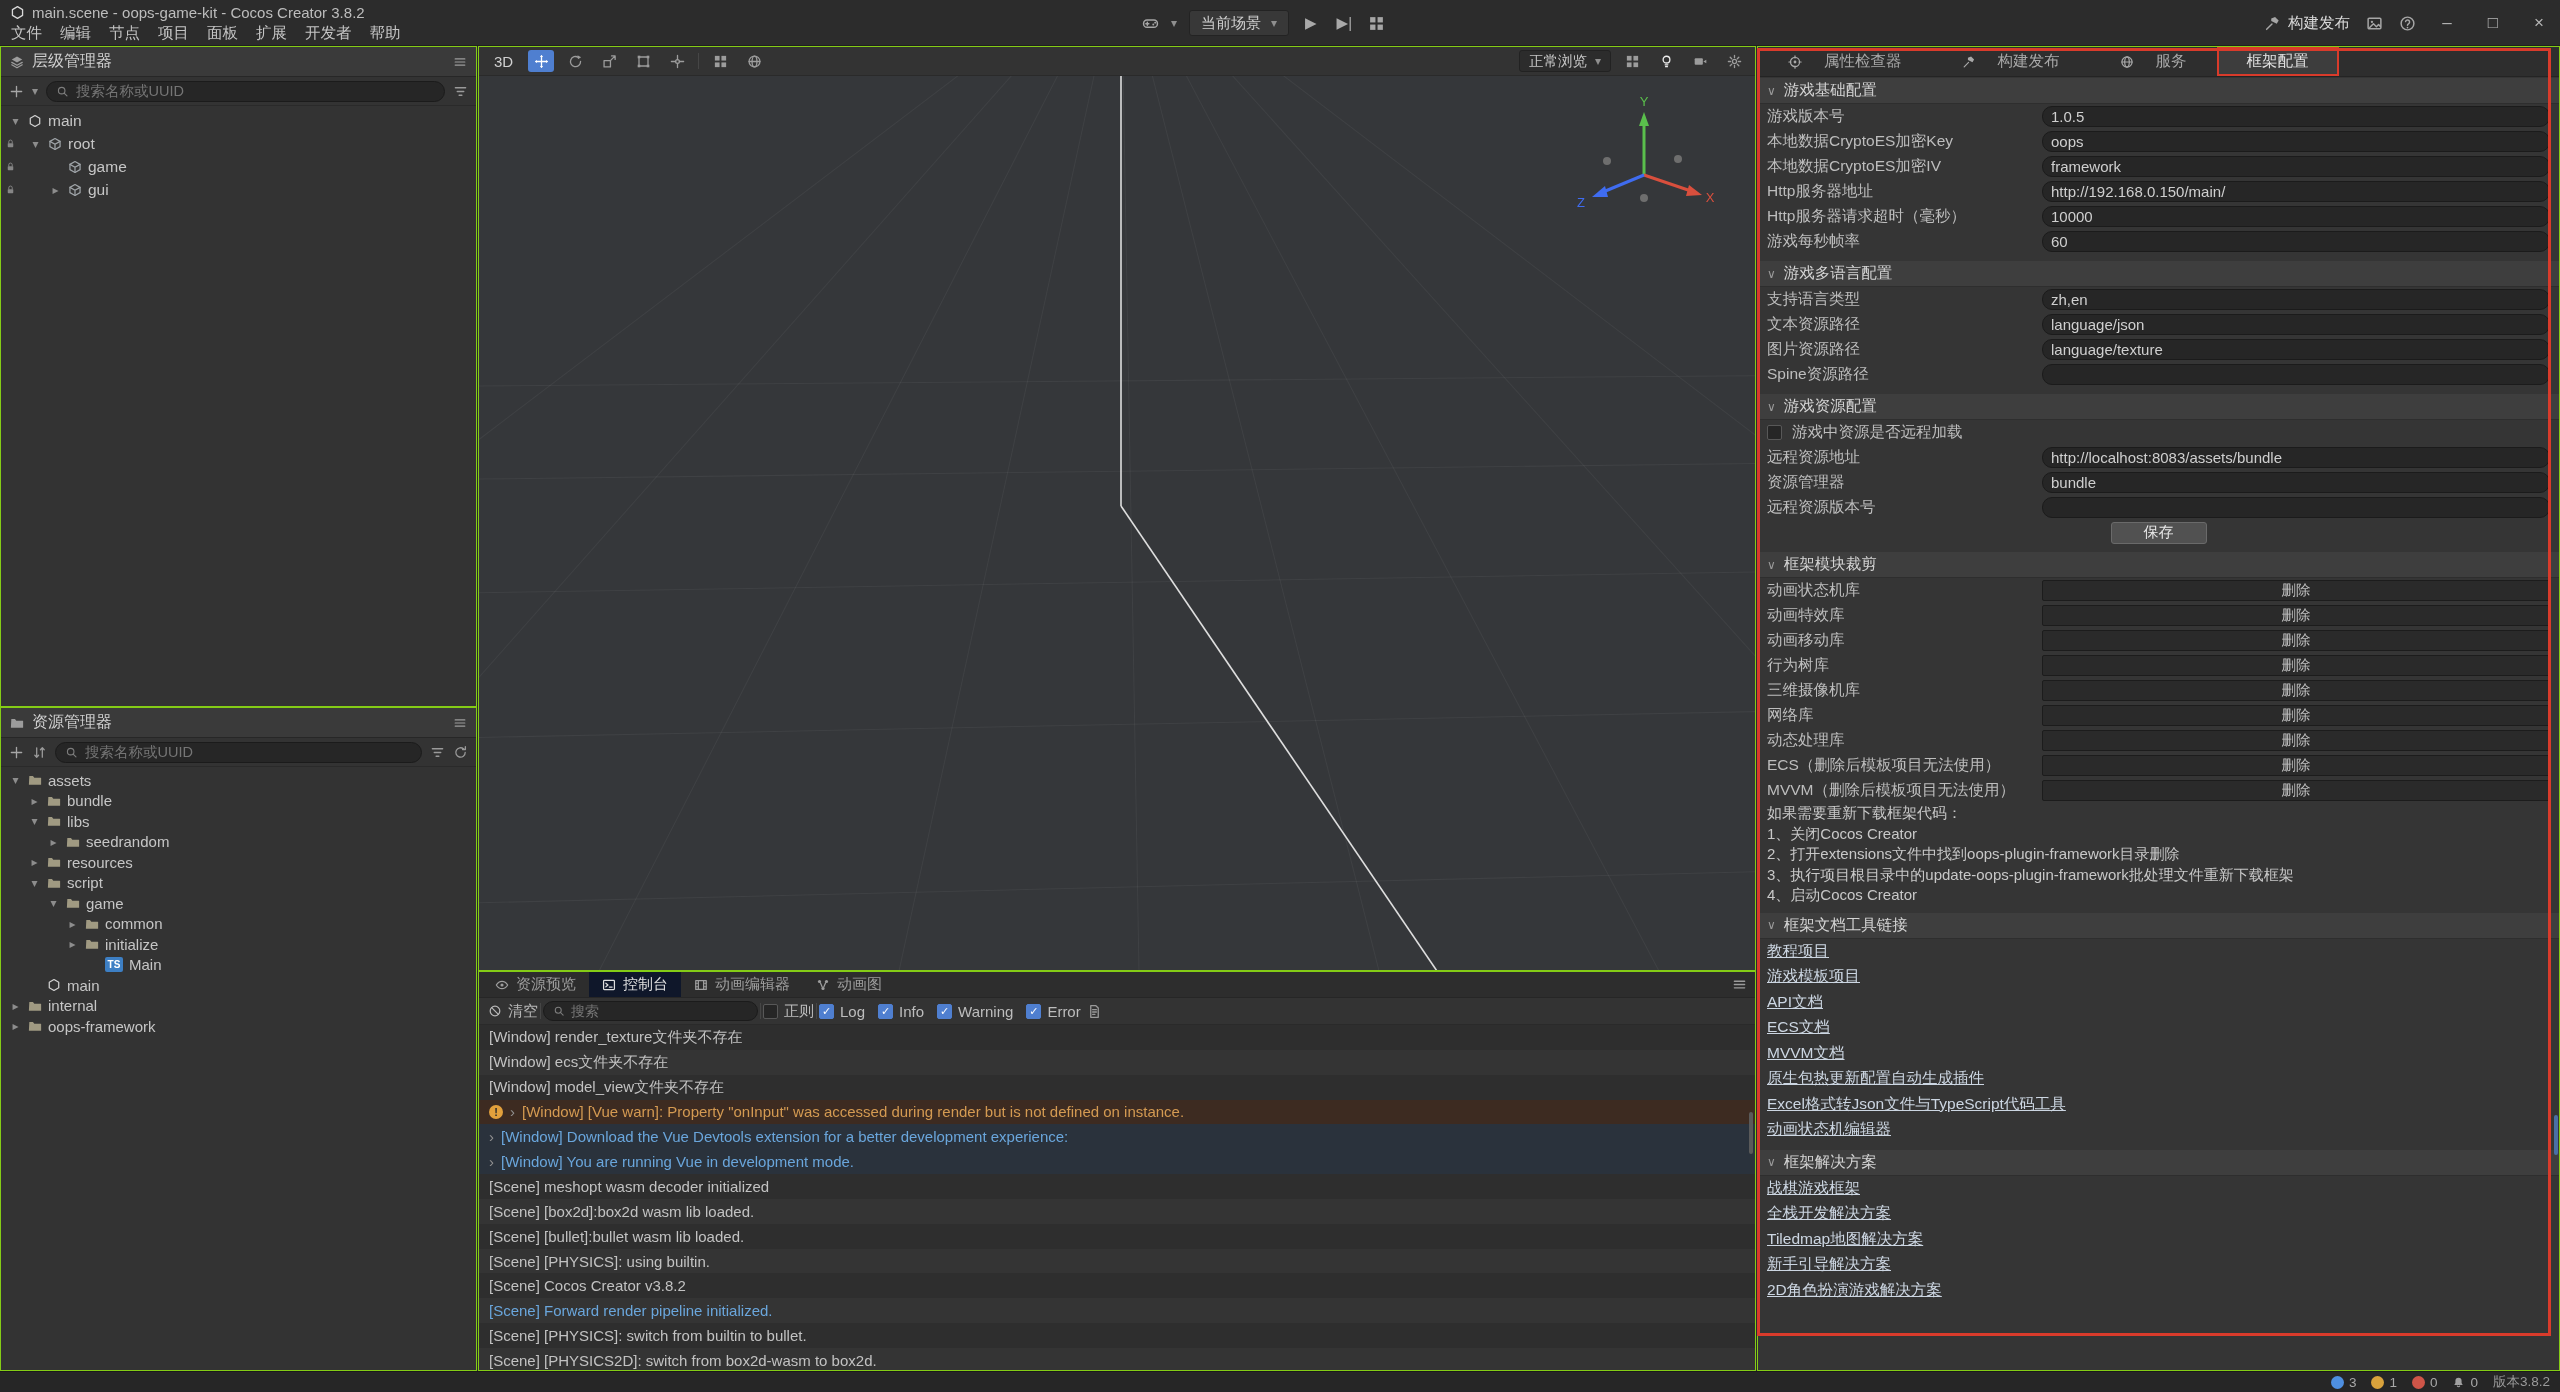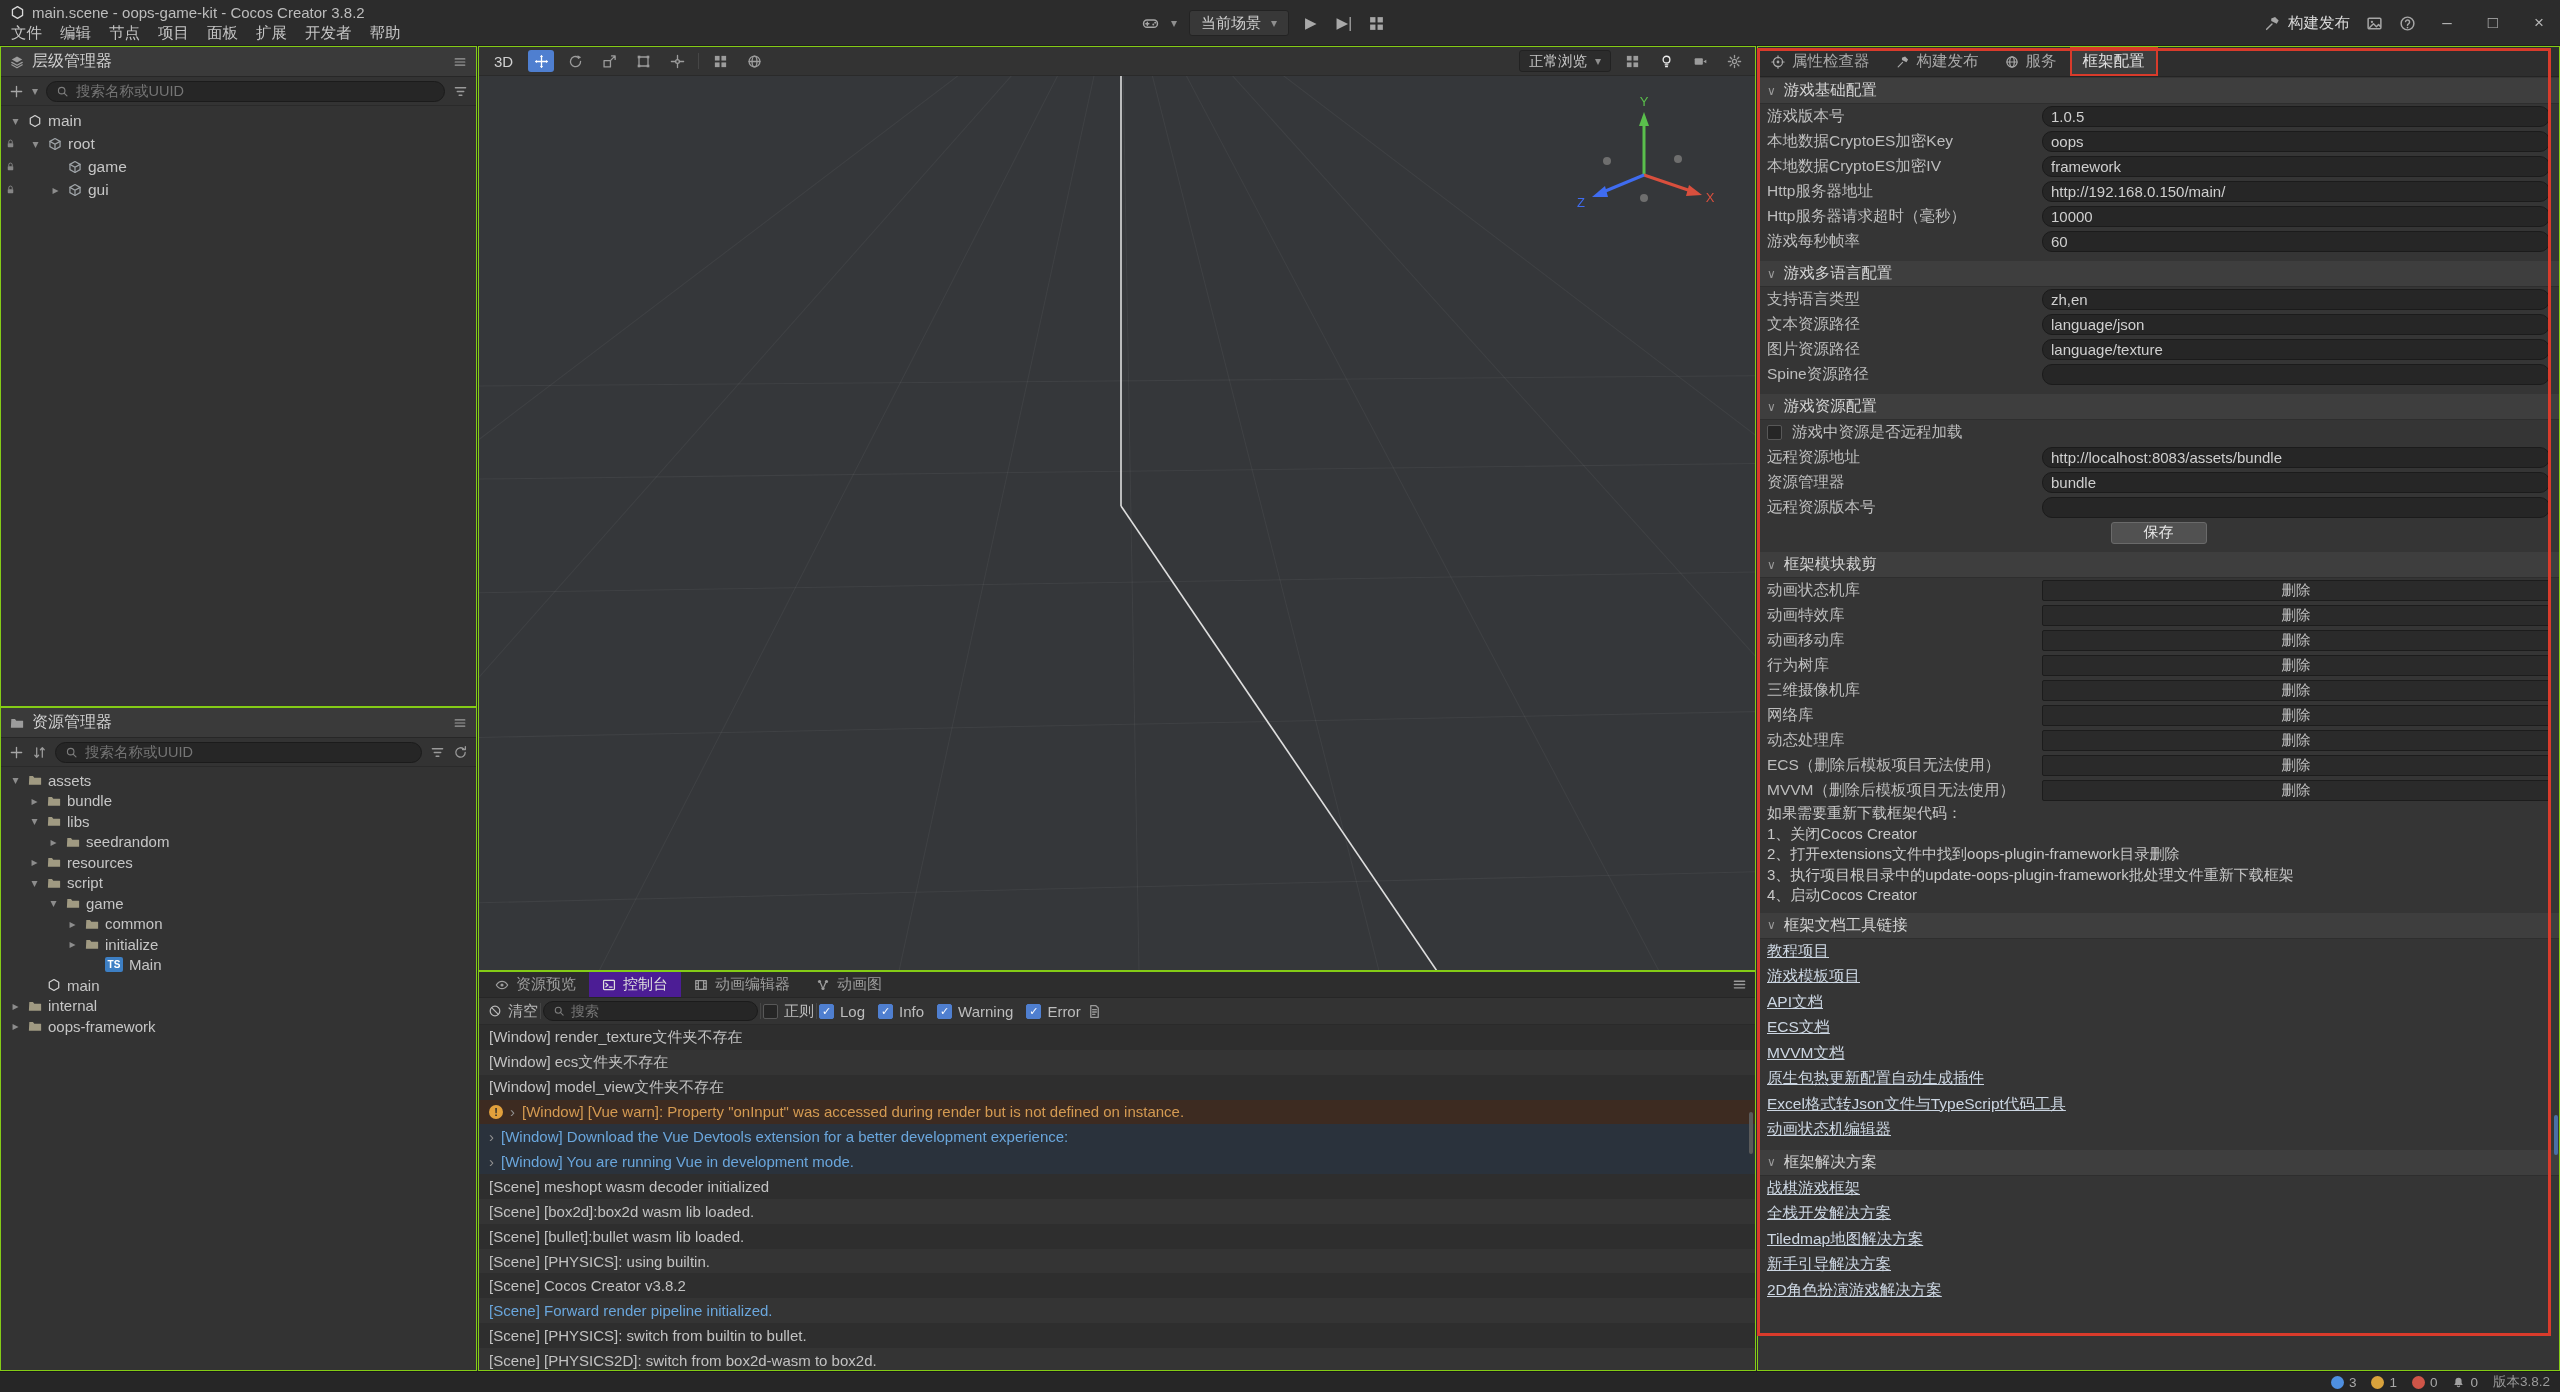--- a/index.html
+++ b/index.html
@@ -65,21 +65,21 @@
   .vsep{width:1px;height:16px;background:#464646;flex:none}
   .view-select{display:flex;align-items:center;gap:8px;height:22px;padding:0 9px;background:#2c2c2c;border:1px solid #222;border-radius:3px;font-size:14.5px;color:#c4c4c4}
   .viewport{flex:1;position:relative;background:#35373a;overflow:hidden}
   .vp-svg{position:absolute;inset:0;width:100%;height:100%}
   .gizmo{position:absolute;right:36px;top:14px;width:150px;height:150px;font-family:"Liberation Sans",sans-serif}
 
   
   .console-tabs{height:26px;min-height:26px;background:#2d2d2d;display:flex;align-items:stretch;padding-left:3px;border-bottom:1px solid #262626}
   .console-tab{display:flex;align-items:center;gap:7px;padding:0 13px;font-size:15px;color:#9e9e9e}
   .console-tab .icon{width:14px;height:14px}
-  .console-tab.active{background:#4c1d95;color:#dedede}
+  .console-tab.active{background:#0f172a;color:#dedede}
   .console-toolbar{height:27px;min-height:27px;display:flex;align-items:center;gap:2px;padding:0 9px;background:#333;border-bottom:1px solid #2a2a2a}
   .console-clear{display:flex;align-items:center;gap:6px;color:#b8b8b8;font-size:15px}
   .console-clear .icon{width:14px;height:14px}
   .console-search{width:215px;height:20px;background:#262626;border:1px solid #1b1b1b;border-radius:10px;display:flex;align-items:center;gap:6px;padding:0 9px;color:#7d7d7d}
   .console-search .icon{width:12px;height:12px}
   .console-search input{flex:1;background:transparent;border:none;outline:none;color:#cfcfcf;font:14px "Liberation Sans","DejaVu Sans",sans-serif;min-width:0}
   .chk-group{display:flex;align-items:center;gap:6px}
   .chk{width:15px;height:15px;border-radius:2px;background:#262626;border:1px solid #585858;display:inline-flex;align-items:center;justify-content:center;font-size:11px;color:#fff;flex:none}
   .chk.checked{background:#4f7fd0;border-color:#4f7fd0}
   .chk-label{font-size:15px;color:#bdbdbd}
@@ -89,21 +89,21 @@
   .log-row.even{background:#343434}
   .log-row.warn{background:#3d2b21;color:#d49a52}
   .log-row.link{background:#2a323c;color:#6aa6dc}
   .log-row.blue{color:#6aa6dc}
   .warn-dot{width:14px;height:14px;border-radius:50%;background:#e2a03c;color:#2b2b2b;font-size:11px;font-weight:bold;display:inline-flex;align-items:center;justify-content:center;flex:none}
   .chev{color:#919191;font-size:15px}
   .console-scrollthumb{position:absolute;right:2px;top:140px;width:4px;height:42px;background:#5a5a5a;border-radius:2px}
 
   
   .insp-tabs{height:30px;min-height:30px;background:#2e2e2e;display:flex;align-items:stretch;border-bottom:1px solid #242424}
-  .insp-tab{display:flex;align-items:center;gap:7px;padding:0 13px;font-size:15.5px;color:#a8a8a8}
+  .insp-tab{display:flex;align-items:center;gap:22px;padding:0 30px;font-size:15.5px;color:#a8a8a8}
   .insp-tab .icon{width:14px;height:14px}
   .insp-tab.active{background:#3d3d3d;color:#e2e2e2;outline:2px solid #d93b2b;outline-offset:-2px}
   .insp-body{flex:1;overflow:hidden;background:#353535;padding-top:1px}
   .insp-section{margin-bottom:7px}
   .insp-section-header{height:26px;display:flex;align-items:center;gap:8px;padding:0 9px;background:#3e3e3e;font-size:15.5px;color:#d4d4d4;border-bottom:1px solid #2e2e2e}
   .caret{color:#9a9a9a;font-size:12px}
   .insp-row{height:25px;display:flex;align-items:center;gap:8px;padding:0 9px}
   .insp-label{width:267px;min-width:267px;font-size:15.5px;color:#bdbdbd;display:flex;align-items:center;gap:8px;overflow:hidden;white-space:nowrap}
   .insp-row .chk{margin-right:2px}
   .insp-input{flex:1;height:21px;background:#262626;border:1px solid #1b1b1b;border-radius:10px;padding:0 8px;font:15px "Liberation Sans","DejaVu Sans",sans-serif;color:#cfcfcf;outline:none;min-width:0}

